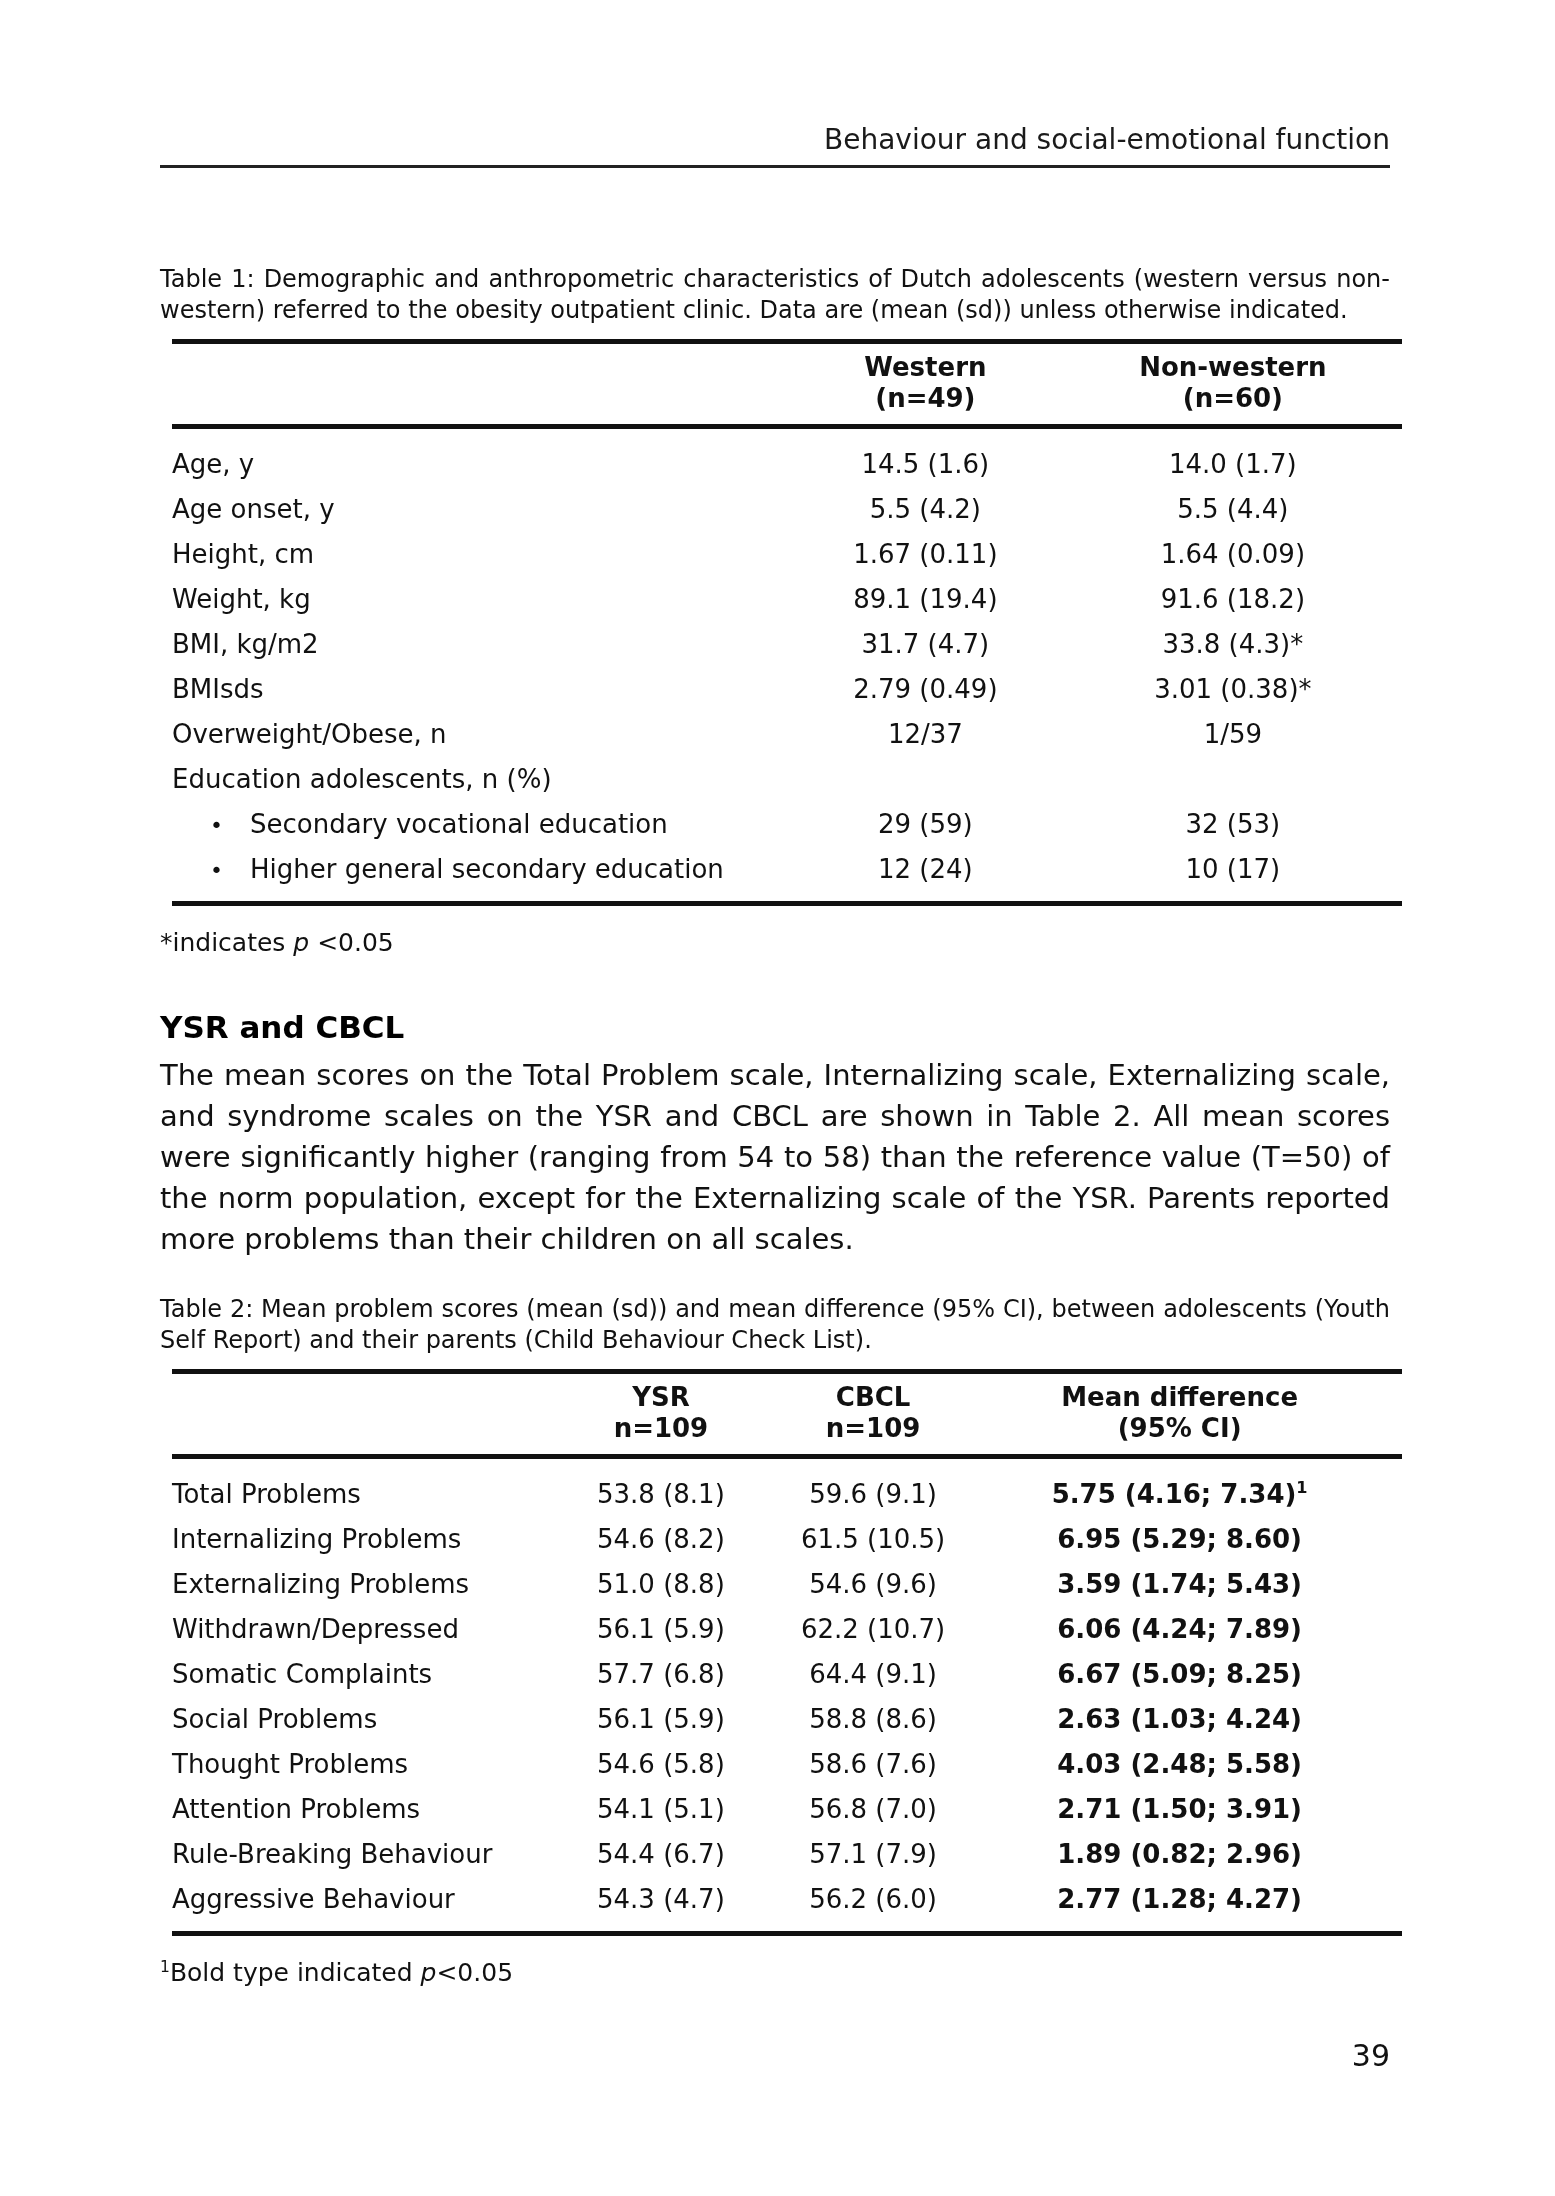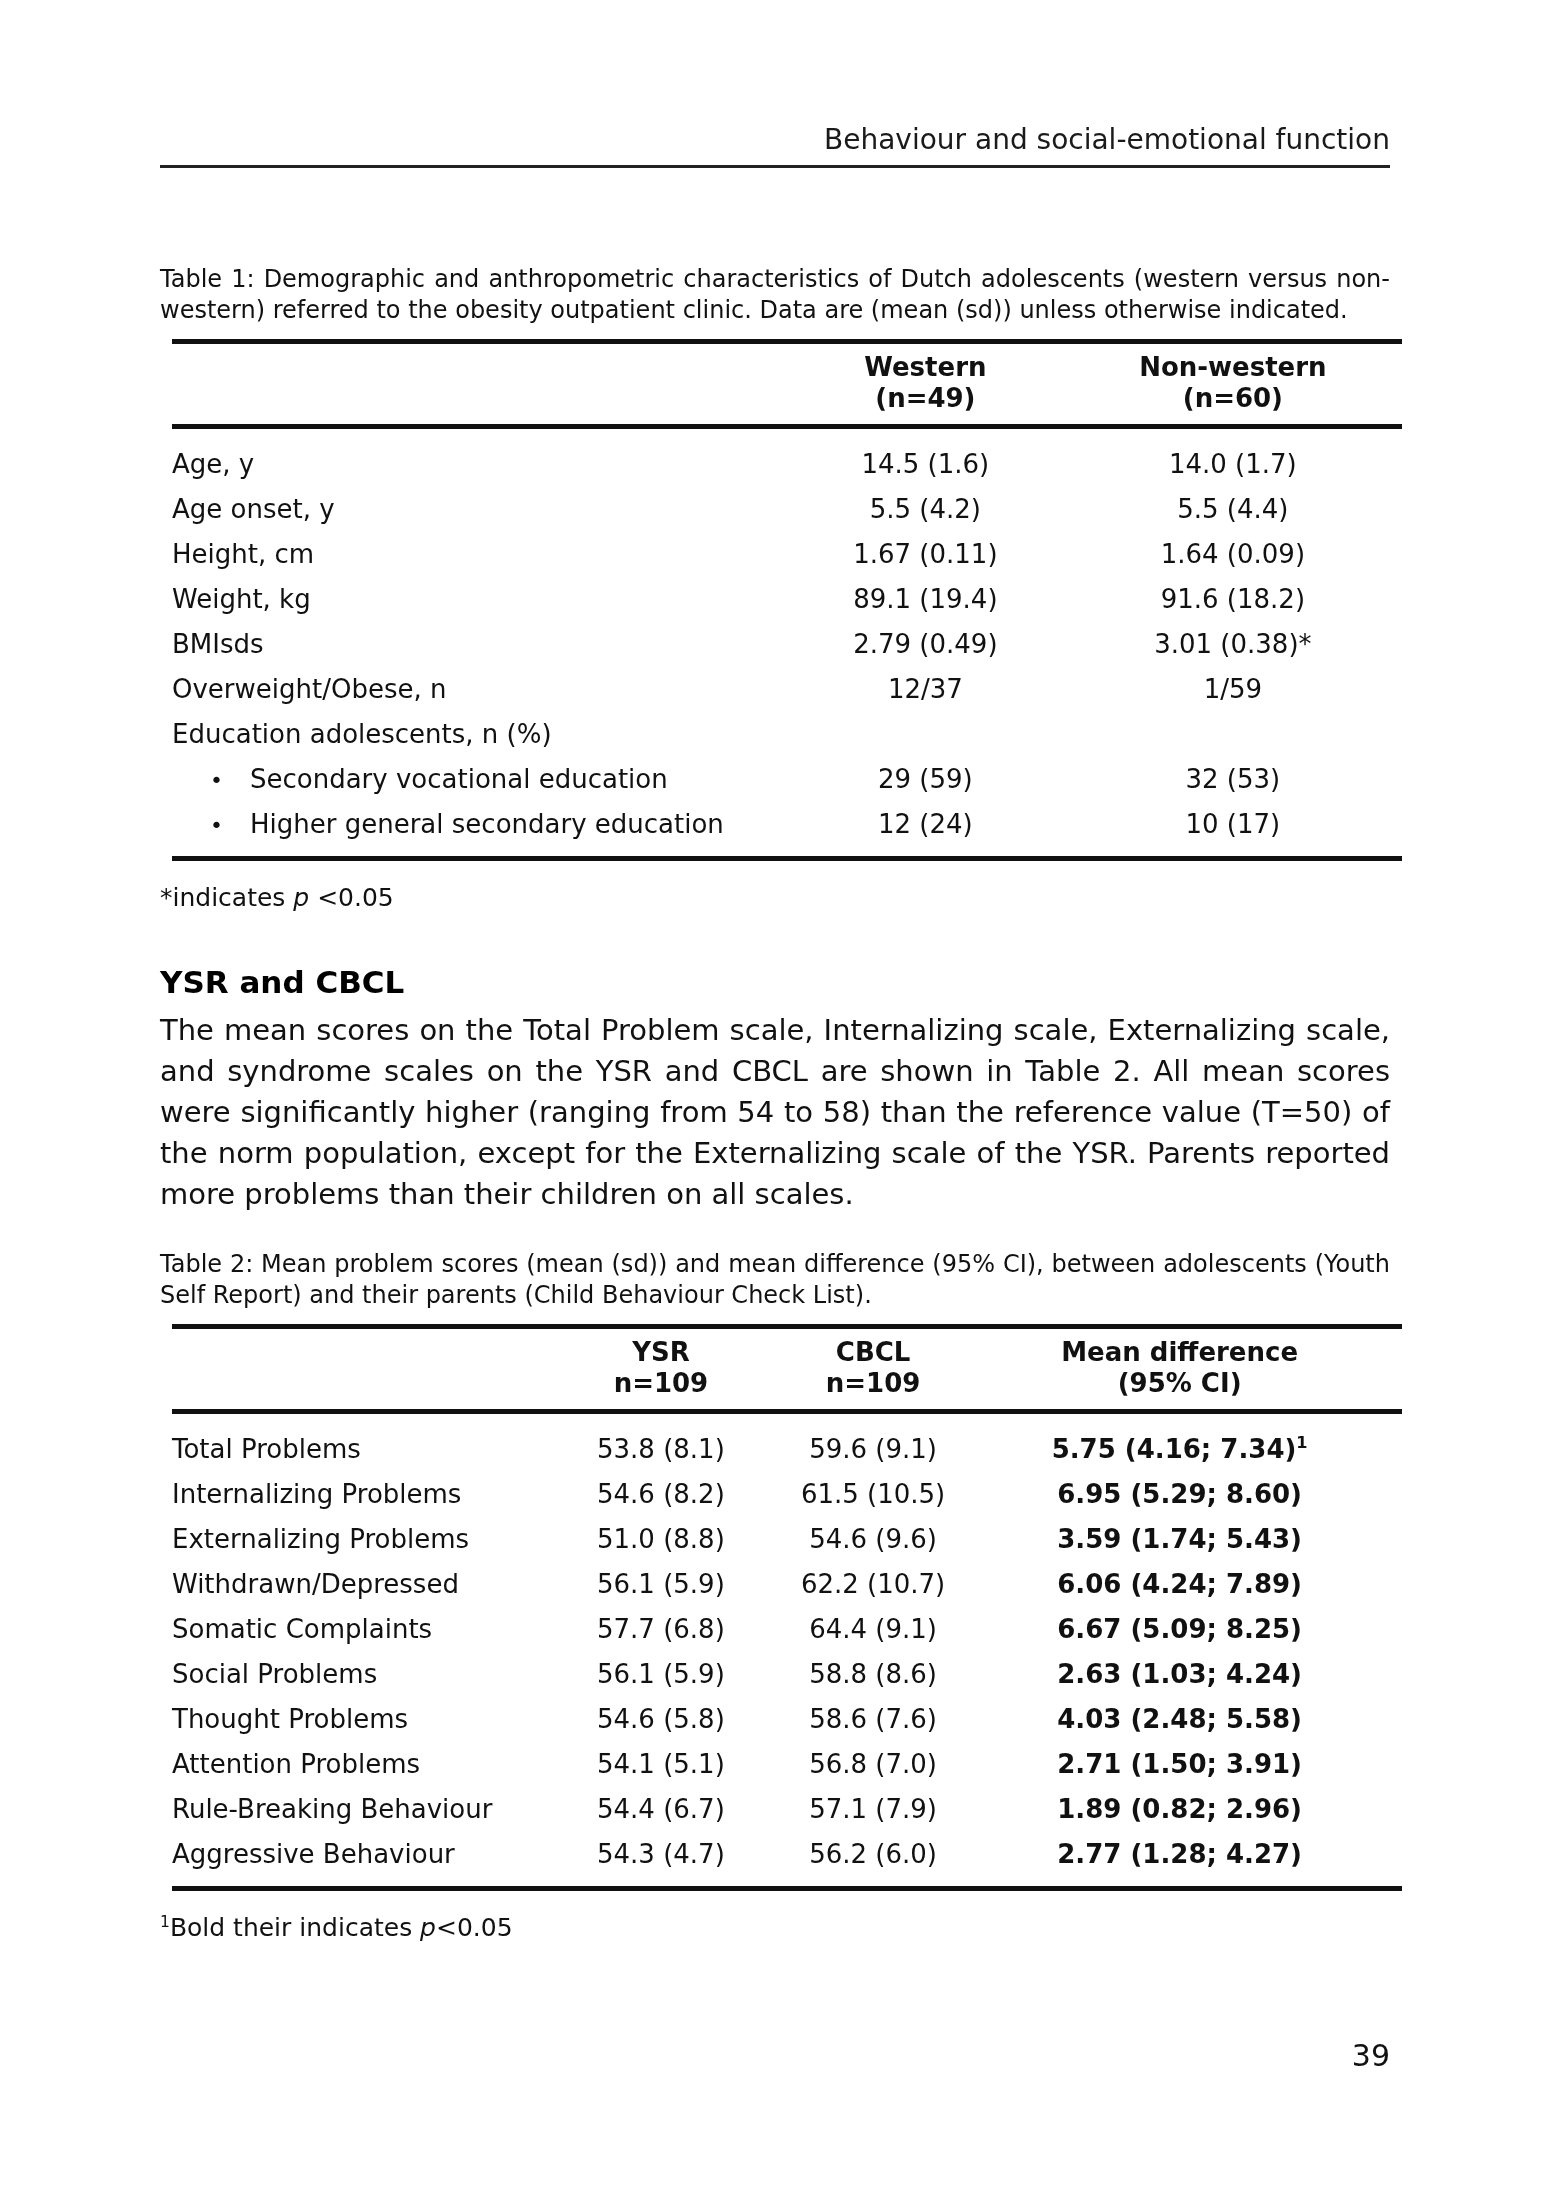--- a/index.html
+++ b/index.html
@@ -86,20 +86,25 @@
           <td class="label"><span>Height, cm</span></td>
           <td class="val">1.67 (0.11)</td>
           <td class="val">1.64 (0.09)</td>
         </tr>
         <tr>
           <td class="label"><span>Weight, kg</span></td>
           <td class="val">89.1 (19.4)</td>
           <td class="val">91.6 (18.2)</td>
         </tr>
         <tr>
+          <td class="label"><span>BMI, kg/m2</span></td>
+          <td class="val">31.7 (4.7)</td>
+          <td class="val">33.8 (4.3)*</td>
+        </tr>
+        <tr>
           <td class="label"><span>BMIsds</span></td>
           <td class="val">2.79 (0.49)</td>
           <td class="val">3.01 (0.38)*</td>
         </tr>
         <tr>
           <td class="label"><span>Overweight/Obese, n</span></td>
           <td class="val">12/37</td>
           <td class="val">1/59</td>
         </tr>
         <tr>
@@ -208,17 +213,17 @@
         </tr>
         <tr>
           <td class="label">Aggressive Behaviour</td>
           <td class="val">54.3 (4.7)</td>
           <td class="val">56.2 (6.0)</td>
           <td class="val md">2.77 (1.28; 4.27)</td>
         </tr>
       </tbody>
   </table>
 
-  <p class="footnote"><sup>1</sup><span>Bold their indicates </span><span class="it">p</span><span>&lt;0.05</span></p>
+  <p class="footnote"><sup>1</sup><span>Bold type indicated </span><span class="it">p</span><span>&lt;0.05</span></p>
 
 </div>
 
 <div class="page-number">39</div>
 
 </body></html>

